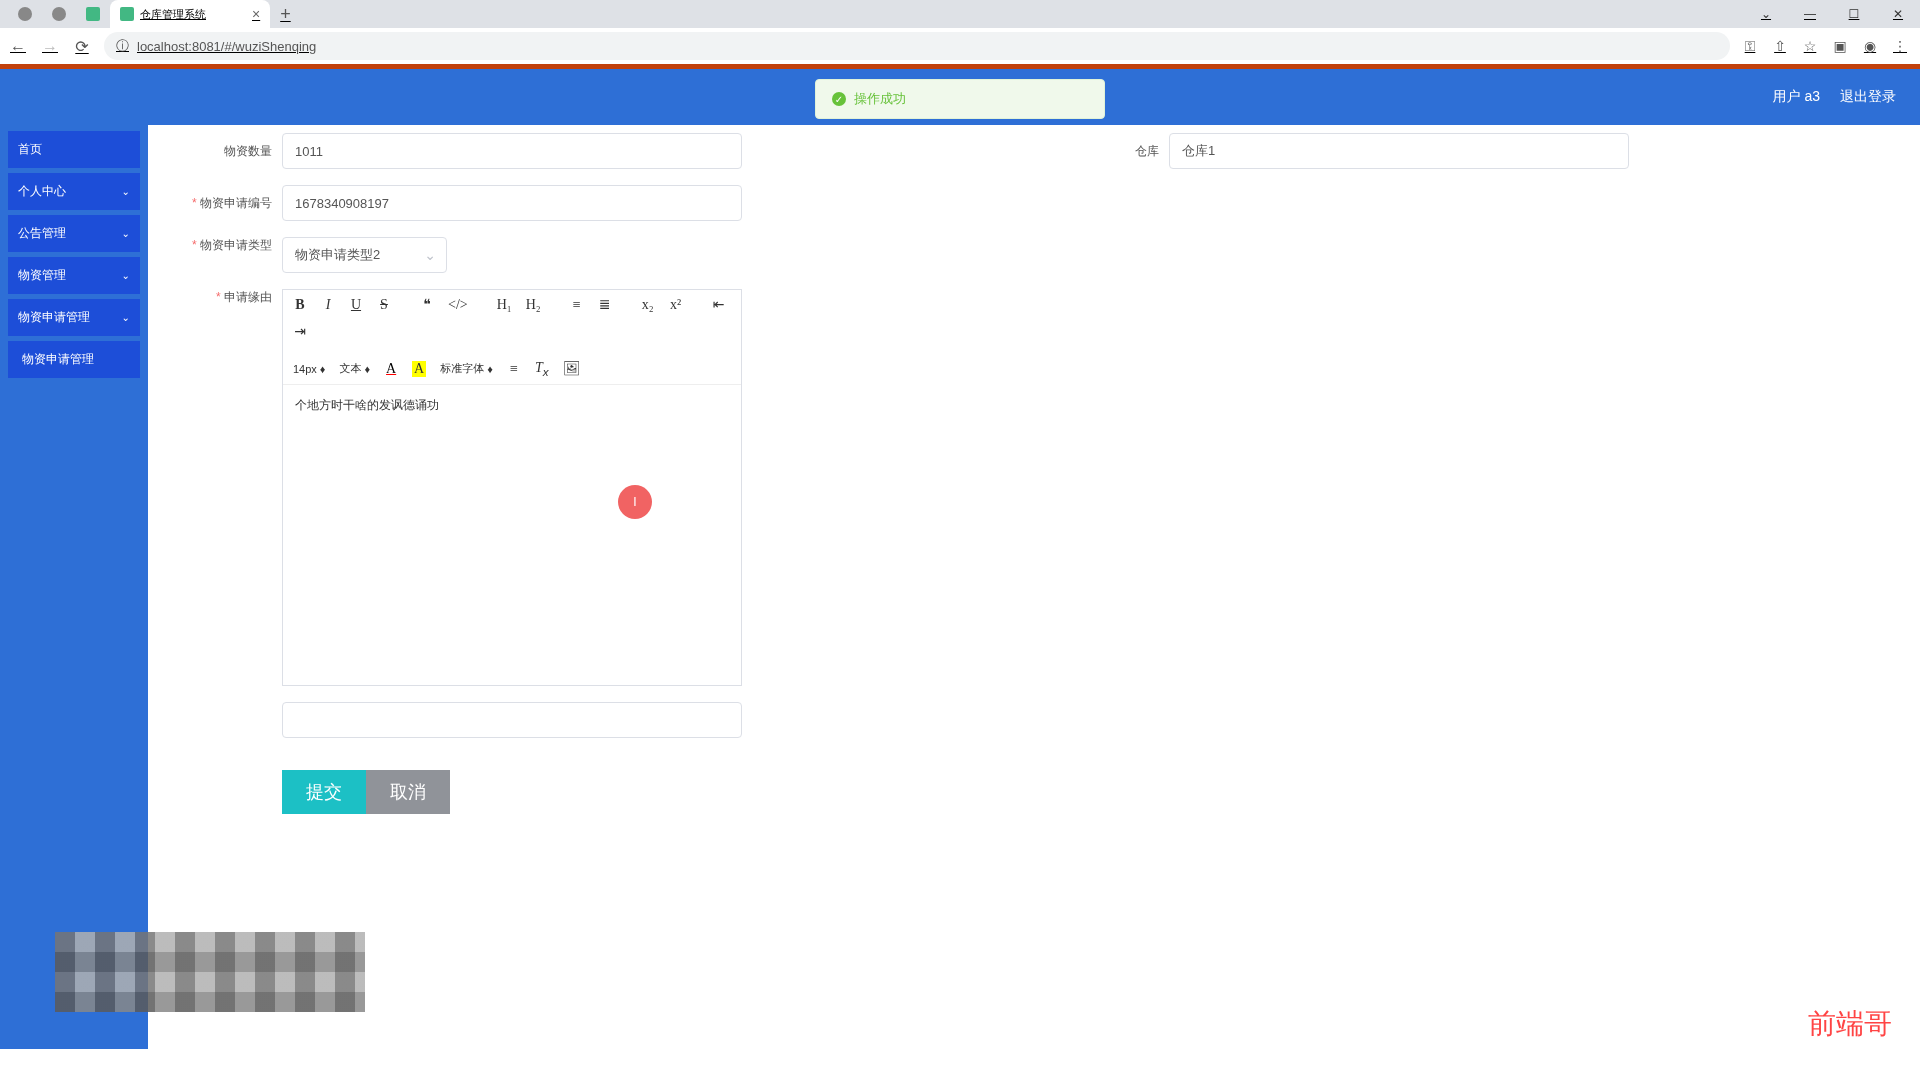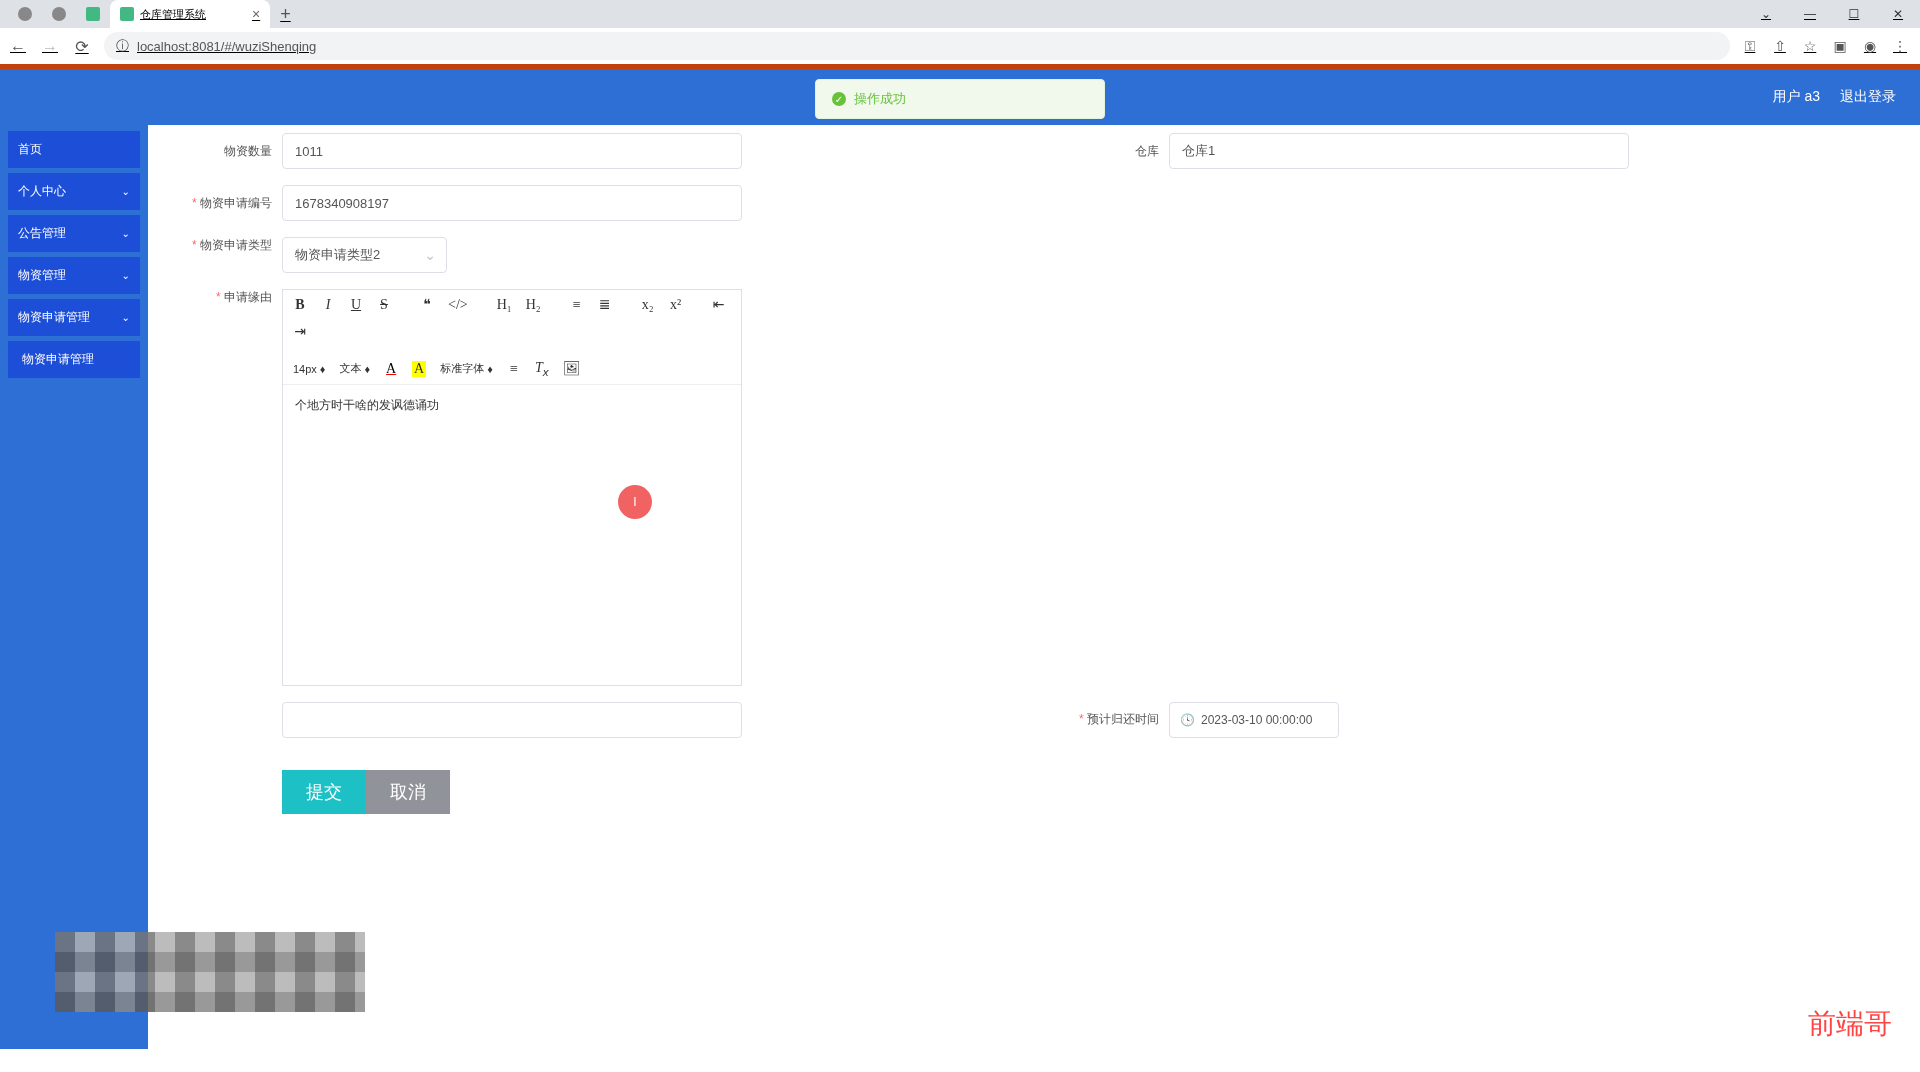--- a/index.html
+++ b/index.html
@@ -228,27 +228,20 @@
             <span>个地方时干啥的发讽德诵功</span>
             <div class="cursor-ind">I</div>
           </div>
         </div>
       </div>
 
       <div class="form-row">
         <label class="lbl"></label>
         <input class="inp" style="">
       </div>
-      <div class="form-row">
-        <label class="lbl req">预计归还时间</label>
-        <div class="date-inp">
-          <span>🕓</span>
-          <span>2023-03-10 00:00:00</span>
-        </div>
-      </div>
 
       <div class="form-row full">
         <div class="btn-row">
           <button class="btn btn-primary">提交</button>
           <button class="btn btn-cancel">取消</button>
         </div>
       </div>
     </div>
 
     <div class="watermark">前端哥</div>

